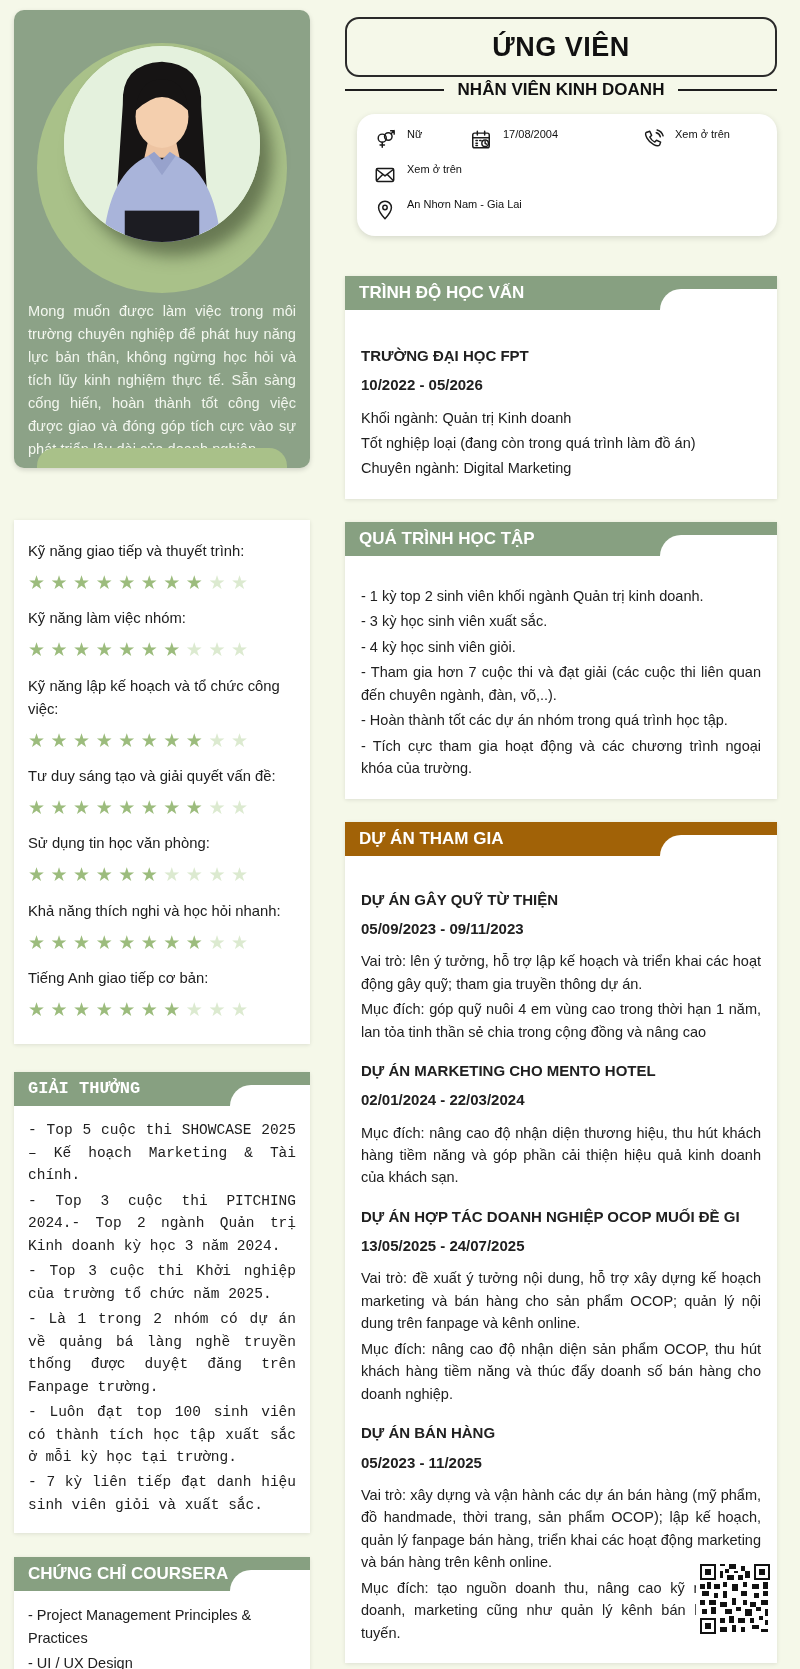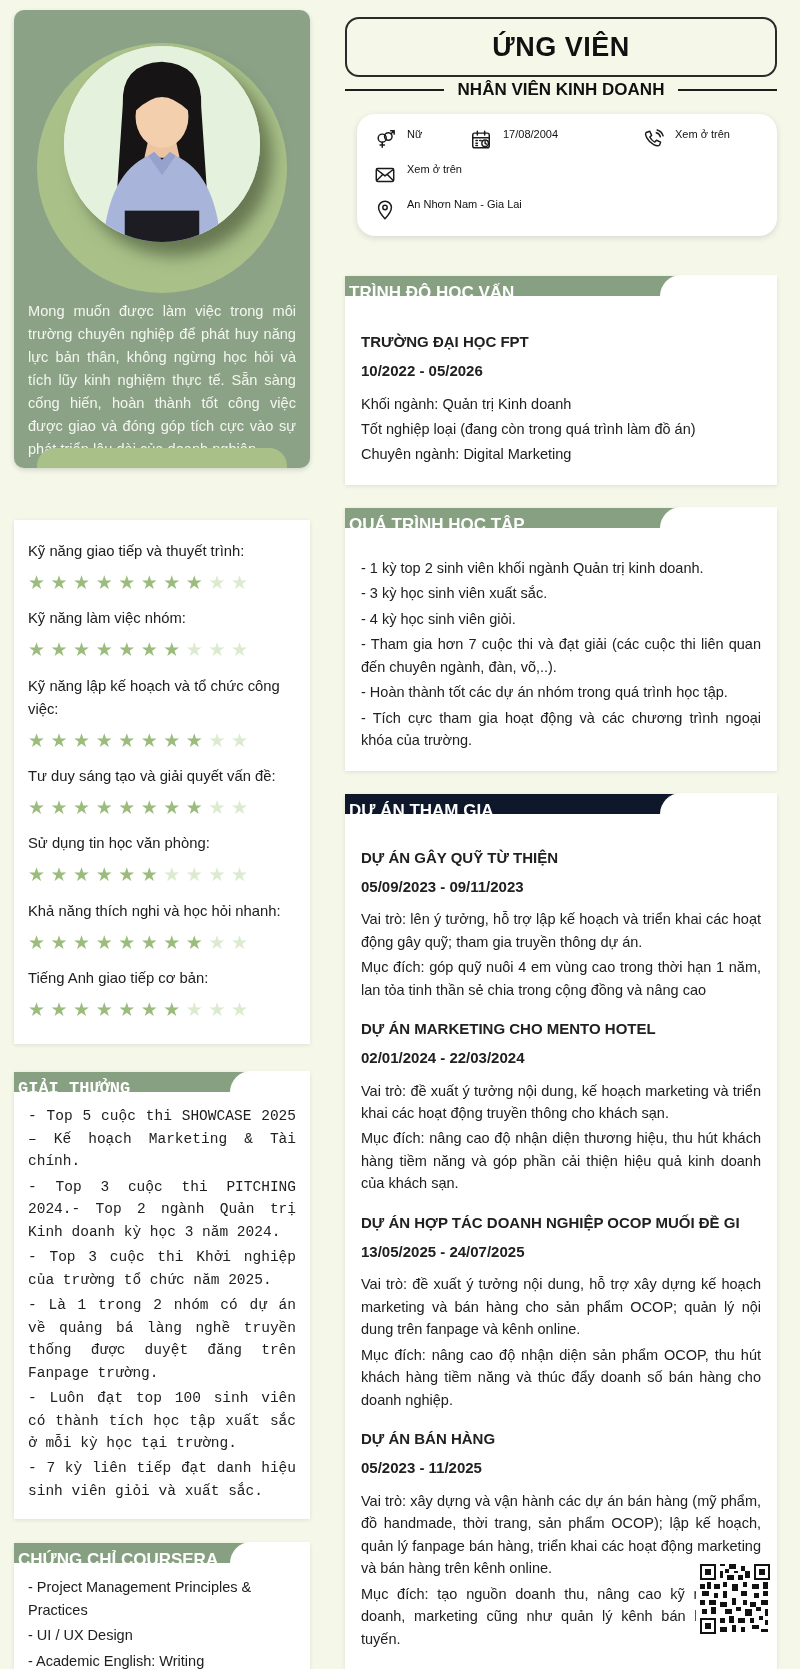--- a/index.html
+++ b/index.html
@@ -26,27 +26,27 @@
   .intro-text{
     position:absolute;left:14px;right:14px;top:290px;color:#f3f7ef;
     font-size:14.6px;line-height:1.58;text-align:justify;
   }
   .panel-tab{position:absolute;bottom:0;left:23px;width:250px;height:20px;background:#a9c189;border-radius:18px 18px 0 0;}
 
   
   .card{background:#ffffff;box-shadow:0 1px 4px rgba(0,0,0,.10);}
   .sec-header{
     position:relative;background:#87a081;color:#fff;font-weight:bold;
-    font-size:17px;height:20px;line-height:34px;padding-left:4px;box-sizing:border-box;margin-top:23px;
+    font-size:17px;height:34px;line-height:34px;padding-left:14px;box-sizing:border-box;margin-top:23px;
   }
   .sec-header::after{
     content:"";position:absolute;right:0;bottom:0;width:27%;height:21px;
     background:#ffffff;border-top-left-radius:22px;
   }
-  .sec-header.light{background:#0f172a;}
+  .sec-header.light{background:#a16207;}
   .sec-header.lighter{background:#c6d8a8;color:#9fab9e;}
   .card-body{padding:10px 14px 14px 14px;font-size:14.5px;line-height:1.55;}
   .card-body.right-pad{padding:26px 16px 16px 16px;}
 
   .para{margin:3px 0;text-align:justify;}
   .para.left{text-align:left;}
   .bold-line{font-weight:bold;margin:8px 0 2px 0;font-size:15px;}
   .dates-line{font-weight:bold;margin:6px 0 10px 0;font-size:15px;}
   .proj-name{font-weight:bold;margin:16px 0 2px 0;font-size:15px;}
 
@@ -256,21 +256,20 @@
       <div>
         <div class="proj-name" style="margin-top:6px;">DỰ ÁN GÂY QUỸ TỪ THIỆN</div>
         <div class="dates-line">05/09/2023 - 09/11/2023</div>
         <div class="para">Vai trò: lên ý tưởng, hỗ trợ lập kế hoạch và triển khai các hoạt động gây quỹ; tham gia truyền thông dự án.</div>
         <div class="para">Mục đích: góp quỹ nuôi 4 em vùng cao trong thời hạn 1 năm, lan tỏa tinh thần sẻ chia trong cộng đồng và nâng cao</div>
       </div>
 
       <div>
         <div class="proj-name">DỰ ÁN MARKETING CHO MENTO HOTEL</div>
         <div class="dates-line">02/01/2024 - 22/03/2024</div>
-        <div class="para">Vai trò: đề xuất ý tưởng nội dung, kế hoạch marketing và triển khai các hoạt động truyền thông cho khách sạn.</div>
         <div class="para">Mục đích: nâng cao độ nhận diện thương hiệu, thu hút khách hàng tiềm năng và góp phần cải thiện hiệu quả kinh doanh của khách sạn.</div>
       </div>
 
       <div>
         <div class="proj-name">DỰ ÁN HỢP TÁC DOANH NGHIỆP OCOP MUỐI ĐỀ GI</div>
         <div class="dates-line">13/05/2025 - 24/07/2025</div>
         <div class="para">Vai trò: đề xuất ý tưởng nội dung, hỗ trợ xây dựng kế hoạch marketing và bán hàng cho sản phẩm OCOP; quản lý nội dung trên fanpage và kênh online.</div>
         <div class="para">Mục đích: nâng cao độ nhận diện sản phẩm OCOP, thu hút khách hàng tiềm năng và thúc đẩy doanh số bán hàng cho doanh nghiệp.</div>
       </div>
 

